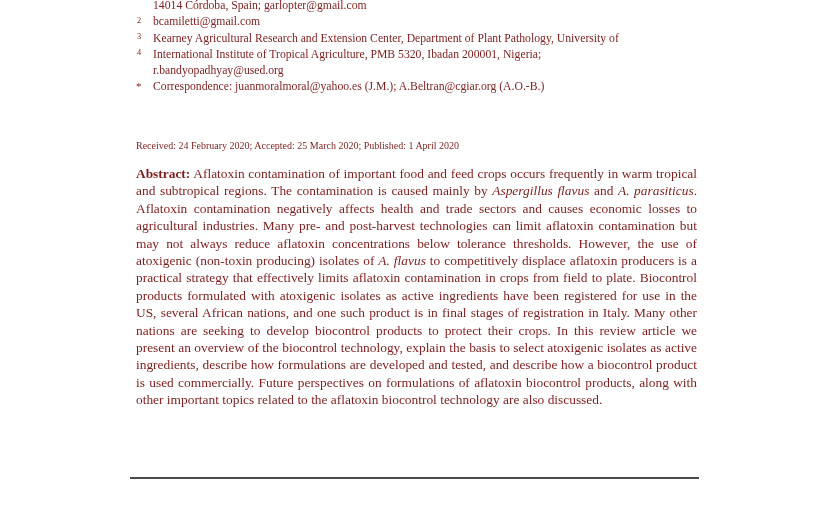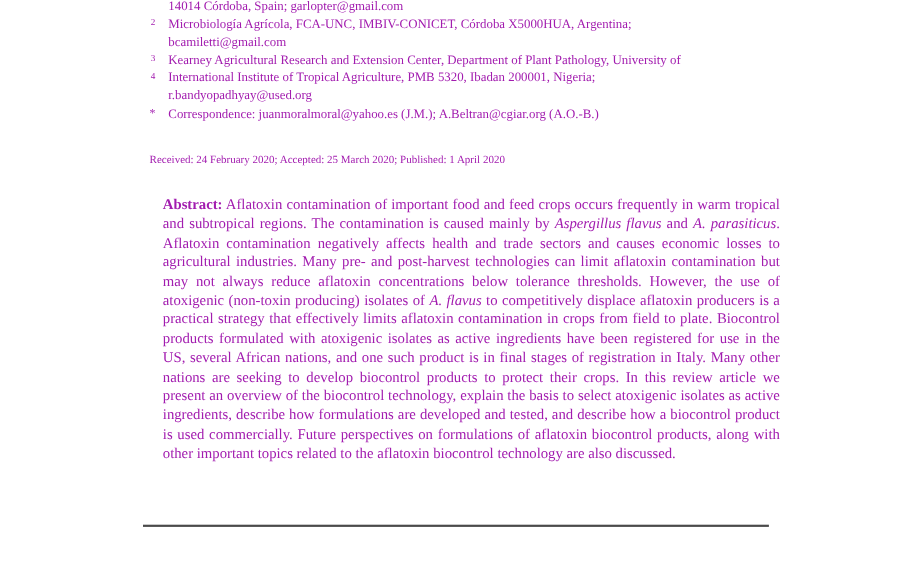--- a/index.html
+++ b/index.html
@@ -7,21 +7,21 @@
     padding: 0;
     background: #ffffff;
   }
   .page {
     position: relative;
     width: 825px;
     height: 510px;
     background: #ffffff;
     overflow: hidden;
     font-family: "Liberation Serif", "DejaVu Serif", serif;
-    color: #a21caf;
+    color: #7f1d1d;
   }
   
   .affils {
     position: absolute;
     left: 153px;
     top: -2px;
     width: 548px;
   }
   .affil {
     position: relative;
@@ -51,21 +51,21 @@
     font-size: 10px;
     line-height: 16px;
     white-space: nowrap;
   }
   
   .abstract {
     position: absolute;
     left: 136px;
     top: 165px;
     width: 561px;
-    margin: 12px;
+    margin: 0;
     font-size: 13.4px;
     line-height: 17.4px;
     text-align: justify;
   }
   .abstract b, .keywords b { font-weight: bold; }
   .abstract i { font-style: italic; }
   
   .keywords {
     position: absolute;
     left: 136px;
@@ -92,21 +92,20 @@
 
   <div class="affils">
 
     <div class="affil">
       <span class="marker"></span>
       <div class="affil-line">14014 Córdoba, Spain; garlopter@gmail.com</div>
     </div>
 
     <div class="affil">
       <span class="marker">2</span>
-      <div class="affil-line">Microbiología Agrícola, FCA-UNC, IMBIV-CONICET, Córdoba X5000HUA, Argentina;</div>
       <div class="affil-line">bcamiletti@gmail.com</div>
     </div>
 
     <div class="affil">
       <span class="marker">3</span>
       <div class="affil-line">Kearney Agricultural Research and Extension Center, Department of Plant Pathology, University of</div>
     </div>
 
     <div class="affil">
       <span class="marker">4</span>

